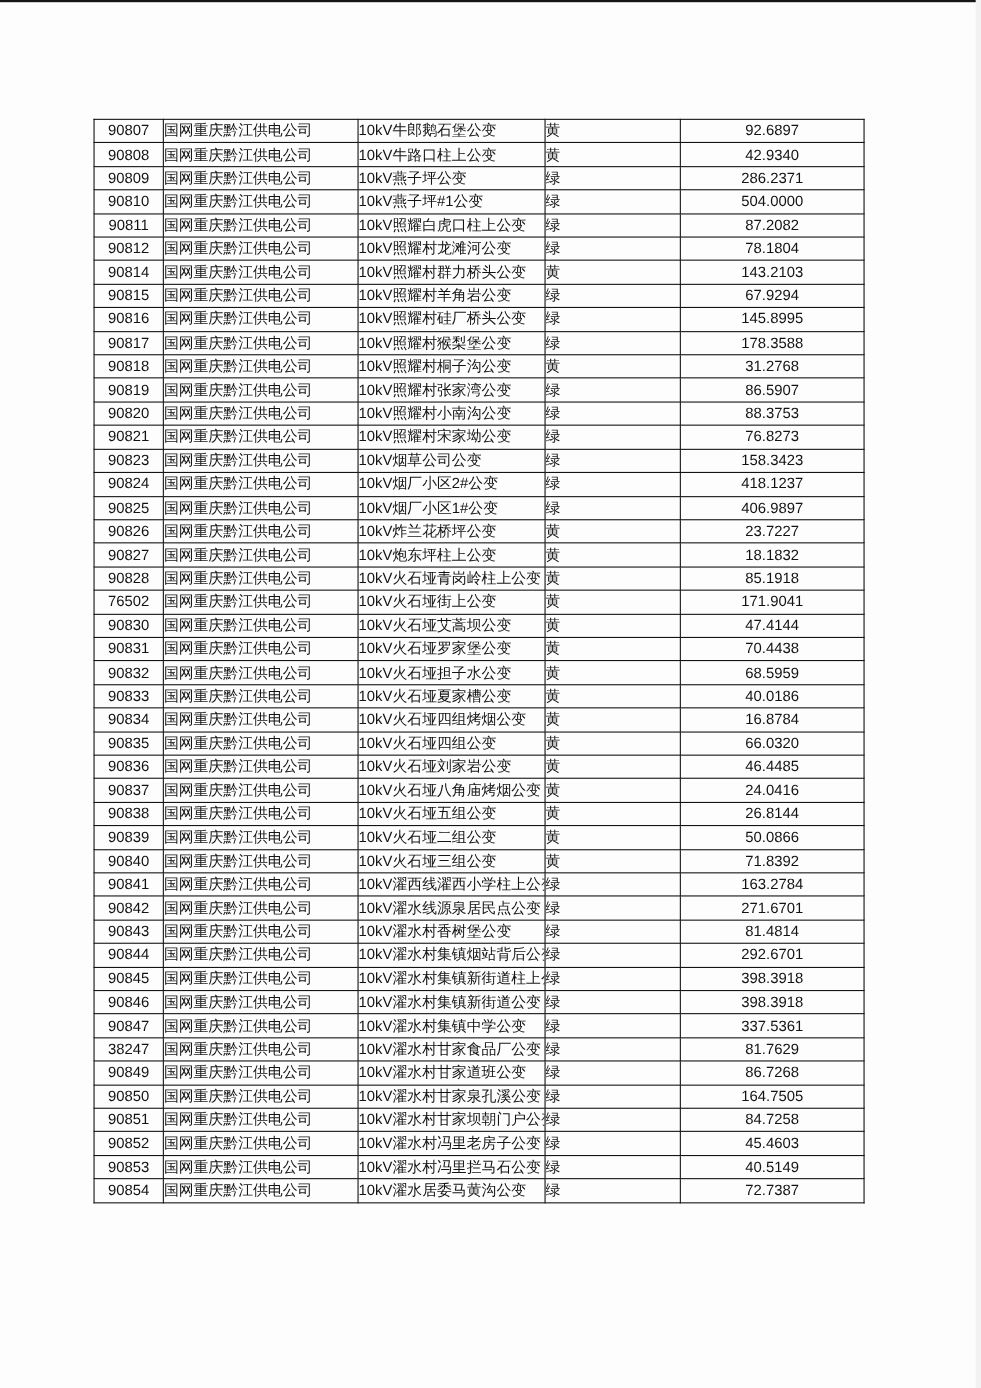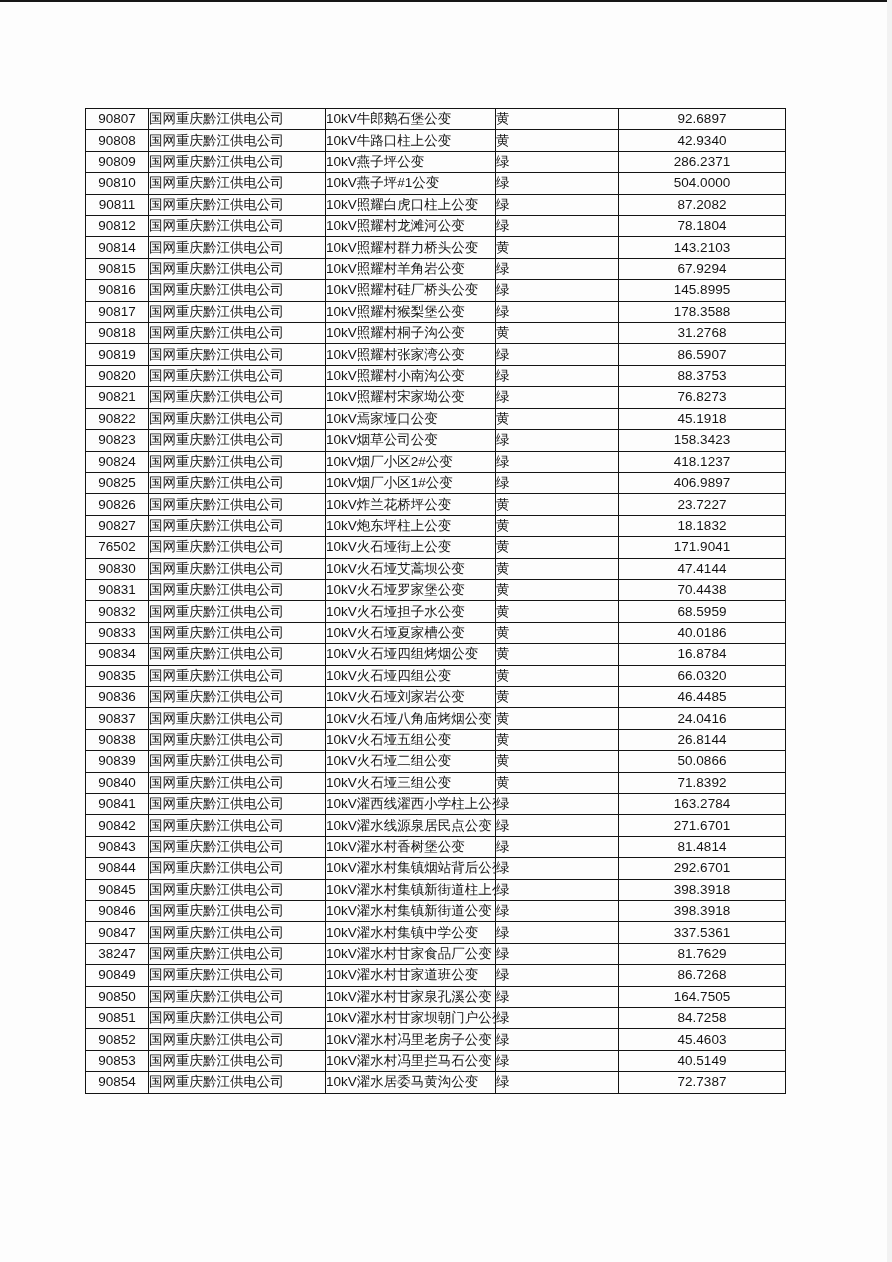--- a/index.html
+++ b/index.html
@@ -158,27 +158,20 @@
           <td class="c-value">88.3753</td>
         </tr>
         <tr>
           <td class="c-id">90821</td>
           <td class="c-company">国网重庆黔江供电公司</td>
           <td class="c-name">10kV照耀村宋家坳公变</td>
           <td class="c-status">绿</td>
           <td class="c-value">76.8273</td>
         </tr>
         <tr>
-          <td class="c-id">90822</td>
-          <td class="c-company">国网重庆黔江供电公司</td>
-          <td class="c-name">10kV焉家垭口公变</td>
-          <td class="c-status">黄</td>
-          <td class="c-value">45.1918</td>
-        </tr>
-        <tr>
           <td class="c-id">90823</td>
           <td class="c-company">国网重庆黔江供电公司</td>
           <td class="c-name">10kV烟草公司公变</td>
           <td class="c-status">绿</td>
           <td class="c-value">158.3423</td>
         </tr>
         <tr>
           <td class="c-id">90824</td>
           <td class="c-company">国网重庆黔江供电公司</td>
           <td class="c-name">10kV烟厂小区2#公变</td>
@@ -198,20 +191,27 @@
           <td class="c-name">10kV炸兰花桥坪公变</td>
           <td class="c-status">黄</td>
           <td class="c-value">23.7227</td>
         </tr>
         <tr>
           <td class="c-id">90827</td>
           <td class="c-company">国网重庆黔江供电公司</td>
           <td class="c-name">10kV炮东坪柱上公变</td>
           <td class="c-status">黄</td>
           <td class="c-value">18.1832</td>
+        </tr>
+        <tr>
+          <td class="c-id">90828</td>
+          <td class="c-company">国网重庆黔江供电公司</td>
+          <td class="c-name">10kV火石垭青岗岭柱上公变</td>
+          <td class="c-status">黄</td>
+          <td class="c-value">85.1918</td>
         </tr>
         <tr>
           <td class="c-id">76502</td>
           <td class="c-company">国网重庆黔江供电公司</td>
           <td class="c-name">10kV火石垭街上公变</td>
           <td class="c-status">黄</td>
           <td class="c-value">171.9041</td>
         </tr>
         <tr>
           <td class="c-id">90830</td>

